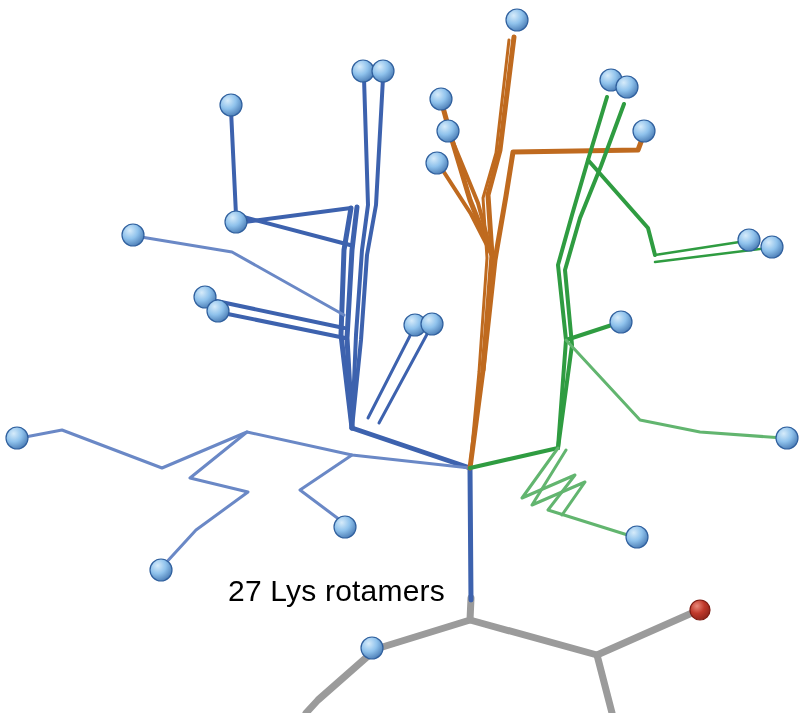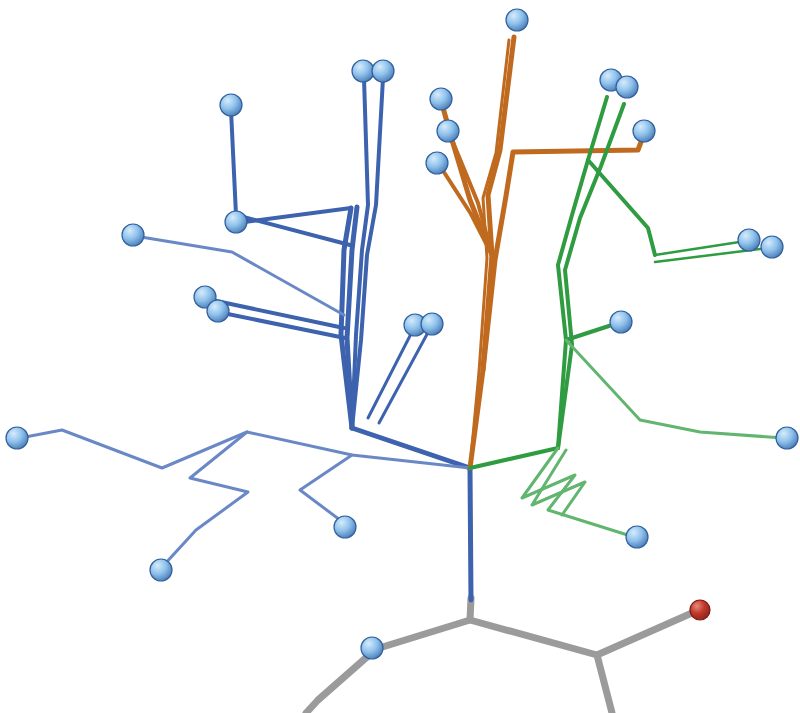--- a/index.html
+++ b/index.html
@@ -98,13 +98,14 @@
         <circle cx="621" cy="322" r="11" fill="url(#grad-N)" stroke="#30609E" stroke-width="1.2"></circle>
         <circle cx="17" cy="438" r="11" fill="url(#grad-N)" stroke="#30609E" stroke-width="1.2"></circle>
         <circle cx="787" cy="438" r="11" fill="url(#grad-N)" stroke="#30609E" stroke-width="1.2"></circle>
         <circle cx="345" cy="527" r="11" fill="url(#grad-N)" stroke="#30609E" stroke-width="1.2"></circle>
         <circle cx="637" cy="537" r="11" fill="url(#grad-N)" stroke="#30609E" stroke-width="1.2"></circle>
         <circle cx="161" cy="570" r="11" fill="url(#grad-N)" stroke="#30609E" stroke-width="1.2"></circle>
         <circle cx="372" cy="648" r="11" fill="url(#grad-N)" stroke="#30609E" stroke-width="1.2"></circle>
         <circle cx="700" cy="610" r="10" fill="url(#grad-O)" stroke="#7E1B12" stroke-width="1.2"></circle>
       </g>
   </svg>
+  <div class="label">27 Lys rotamers</div>
 </div>
 
 </body></html>

